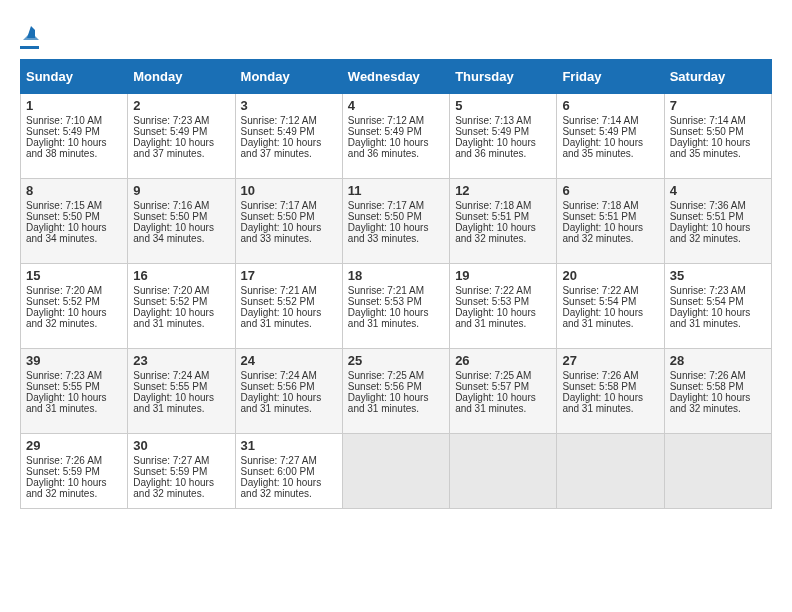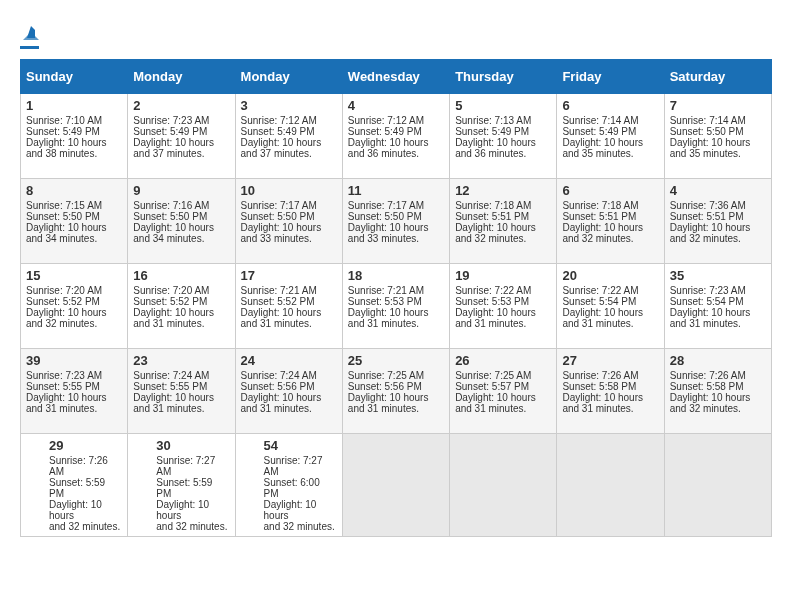--- a/index.html
+++ b/index.html
@@ -77,21 +77,20 @@
       font-size: 13px;
       font-weight: bold;
       display: block;
       margin-bottom: 2px;
     }
     .cell-empty {
       background: #e8e8e8 !important;
     }
     .last-row td {
       height: 75px;
-      padding-left: 28px;
     }
   </style>
 </head>
 <body>
 
 <div class="header-area">
   <div class="logo">
     <div class="logo-text">
       <span class="logo-general"></span>
       <span class="logo-blue"></span>
@@ -155,20 +154,20 @@
         <td><span class="day-number">23</span><span>Sunrise: 7:24 AM</span><br><span>Sunset: 5:55 PM</span><br><span>Daylight: 10 hours<br>and 31 minutes.</span></td>
         <td><span class="day-number">24</span><span>Sunrise: 7:24 AM</span><br><span>Sunset: 5:56 PM</span><br><span>Daylight: 10 hours<br>and 31 minutes.</span></td>
         <td><span class="day-number">25</span><span>Sunrise: 7:25 AM</span><br><span>Sunset: 5:56 PM</span><br><span>Daylight: 10 hours<br>and 31 minutes.</span></td>
         <td><span class="day-number">26</span><span>Sunrise: 7:25 AM</span><br><span>Sunset: 5:57 PM</span><br><span>Daylight: 10 hours<br>and 31 minutes.</span></td>
         <td><span class="day-number">27</span><span>Sunrise: 7:26 AM</span><br><span>Sunset: 5:58 PM</span><br><span>Daylight: 10 hours<br>and 31 minutes.</span></td>
         <td><span class="day-number">28</span><span>Sunrise: 7:26 AM</span><br><span>Sunset: 5:58 PM</span><br><span>Daylight: 10 hours<br>and 32 minutes.</span></td>
       </tr>
       <tr class="last-row">
         <td><span class="day-number">29</span><span>Sunrise: 7:26 AM</span><br><span>Sunset: 5:59 PM</span><br><span>Daylight: 10 hours<br>and 32 minutes.</span></td>
         <td><span class="day-number">30</span><span>Sunrise: 7:27 AM</span><br><span>Sunset: 5:59 PM</span><br><span>Daylight: 10 hours<br>and 32 minutes.</span></td>
-        <td><span class="day-number">54</span><span>Sunrise: 7:27 AM</span><br><span>Sunset: 6:00 PM</span><br><span>Daylight: 10 hours<br>and 32 minutes.</span></td>
+        <td><span class="day-number">31</span><span>Sunrise: 7:27 AM</span><br><span>Sunset: 6:00 PM</span><br><span>Daylight: 10 hours<br>and 32 minutes.</span></td>
         <td class="cell-empty"></td>
         <td class="cell-empty"></td>
         <td class="cell-empty"></td>
         <td class="cell-empty"></td>
       </tr>
     </tbody>
 </table>
 
 </body></html>

